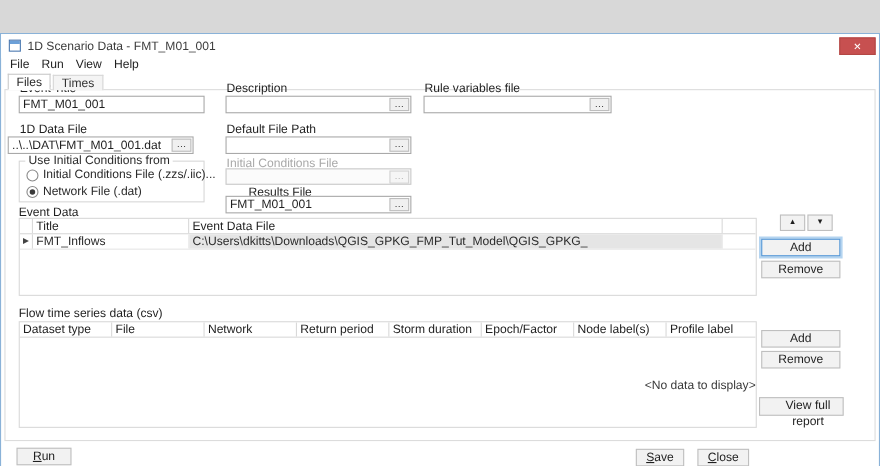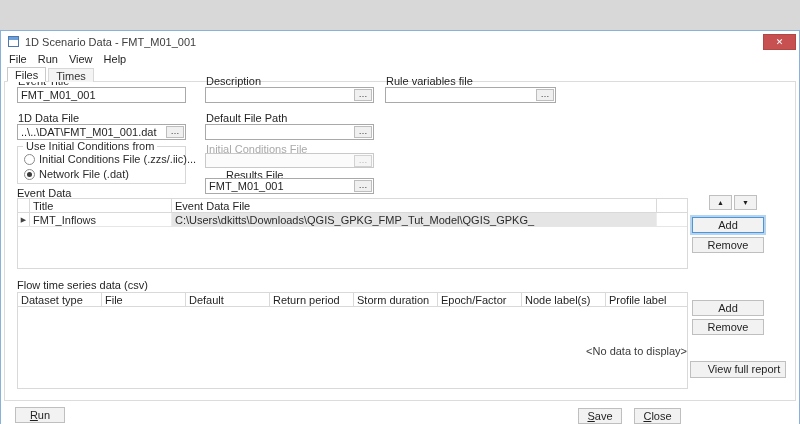--- a/index.html
+++ b/index.html
@@ -108,21 +108,21 @@
     <div class="tab inactive">Times</div>
   </div>
   <div class="tabpage"></div>
 
   <span class="lbl" style="left:17px; top:44px;">Event Title</span>
   <div class="field" style="left:16px; top:56px; width:169px;">
     <input value="FMT_M01_001" style="">
   </div>
 
   <span class="lbl" style="left:17px; top:81px;">1D Data File</span>
-  <div class="field" style="left:16px; top:93px; width:169px;justify-content:flex-end;">
+  <div class="field" style="left:6px; top:93px; width:169px;justify-content:flex-end;">
     <input value="..\..\DAT\FMT_M01_001.dat" style="">
     <span class="browse">…</span>
   </div>
 
   <div class="groupbox">
     <span class="gb-legend">Use Initial Conditions from</span>
     <div class="radio-row" style="top:6px;text-align:right;">
       <span class="radio"></span>
       <span>Initial Conditions File (.zzs/.iic)...</span>
     </div>
@@ -185,33 +185,33 @@
     <span>▼</span>
   </div>
   <div class="btn focused" style="left:691px; top:186px; width:72px; height:16px;">Add</div>
   <div class="btn" style="left:691px; top:206px; width:72px; height:16px;">Remove</div>
 
   <span class="lbl" style="left:16px; top:248px;">Flow time series data (csv)</span>
   <div class="grid" style="left:16px; top:261px; width:671px; height:97px;">
     <div class="g-header">
       <div class="g-hcell flow-col">Dataset type</div>
       <div class="g-hcell flow-col">File</div>
-      <div class="g-hcell flow-col">Default</div>
+      <div class="g-hcell flow-col">Network</div>
       <div class="g-hcell flow-col">Return period</div>
       <div class="g-hcell flow-col">Storm duration</div>
       <div class="g-hcell flow-col">Epoch/Factor</div>
       <div class="g-hcell flow-col">Node label(s)</div>
       <div class="g-hcell flow-col last">Profile label</div>
     </div>
     <div class="empty-text">&lt;No data to display&gt;</div>
   </div>
 
   <div class="btn" style="left:691px; top:269px; width:72px; height:16px;">Add</div>
   <div class="btn" style="left:691px; top:288px; width:72px; height:16px;">Remove</div>
-  <div class="btn" style="left:689px; top:330px; width:96px; height:17px;padding-left:12px;">View full report</div>
+  <div class="btn" style="left:689px; top:330px; width:77px; height:17px;padding-left:12px;">View full report</div>
 
   <div class="btn mn" style="left:14px; top:376px; width:50px; height:16px;">Run</div>
   <div class="btn mn" style="left:577px; top:377px; width:44px; height:16px;">Save</div>
   <div class="btn mn" style="left:633px; top:377px; width:47px; height:16px;">Close</div>
 
   <div class="statusbar">
     <div class="grip"></div>
   </div>
 
 </div>

